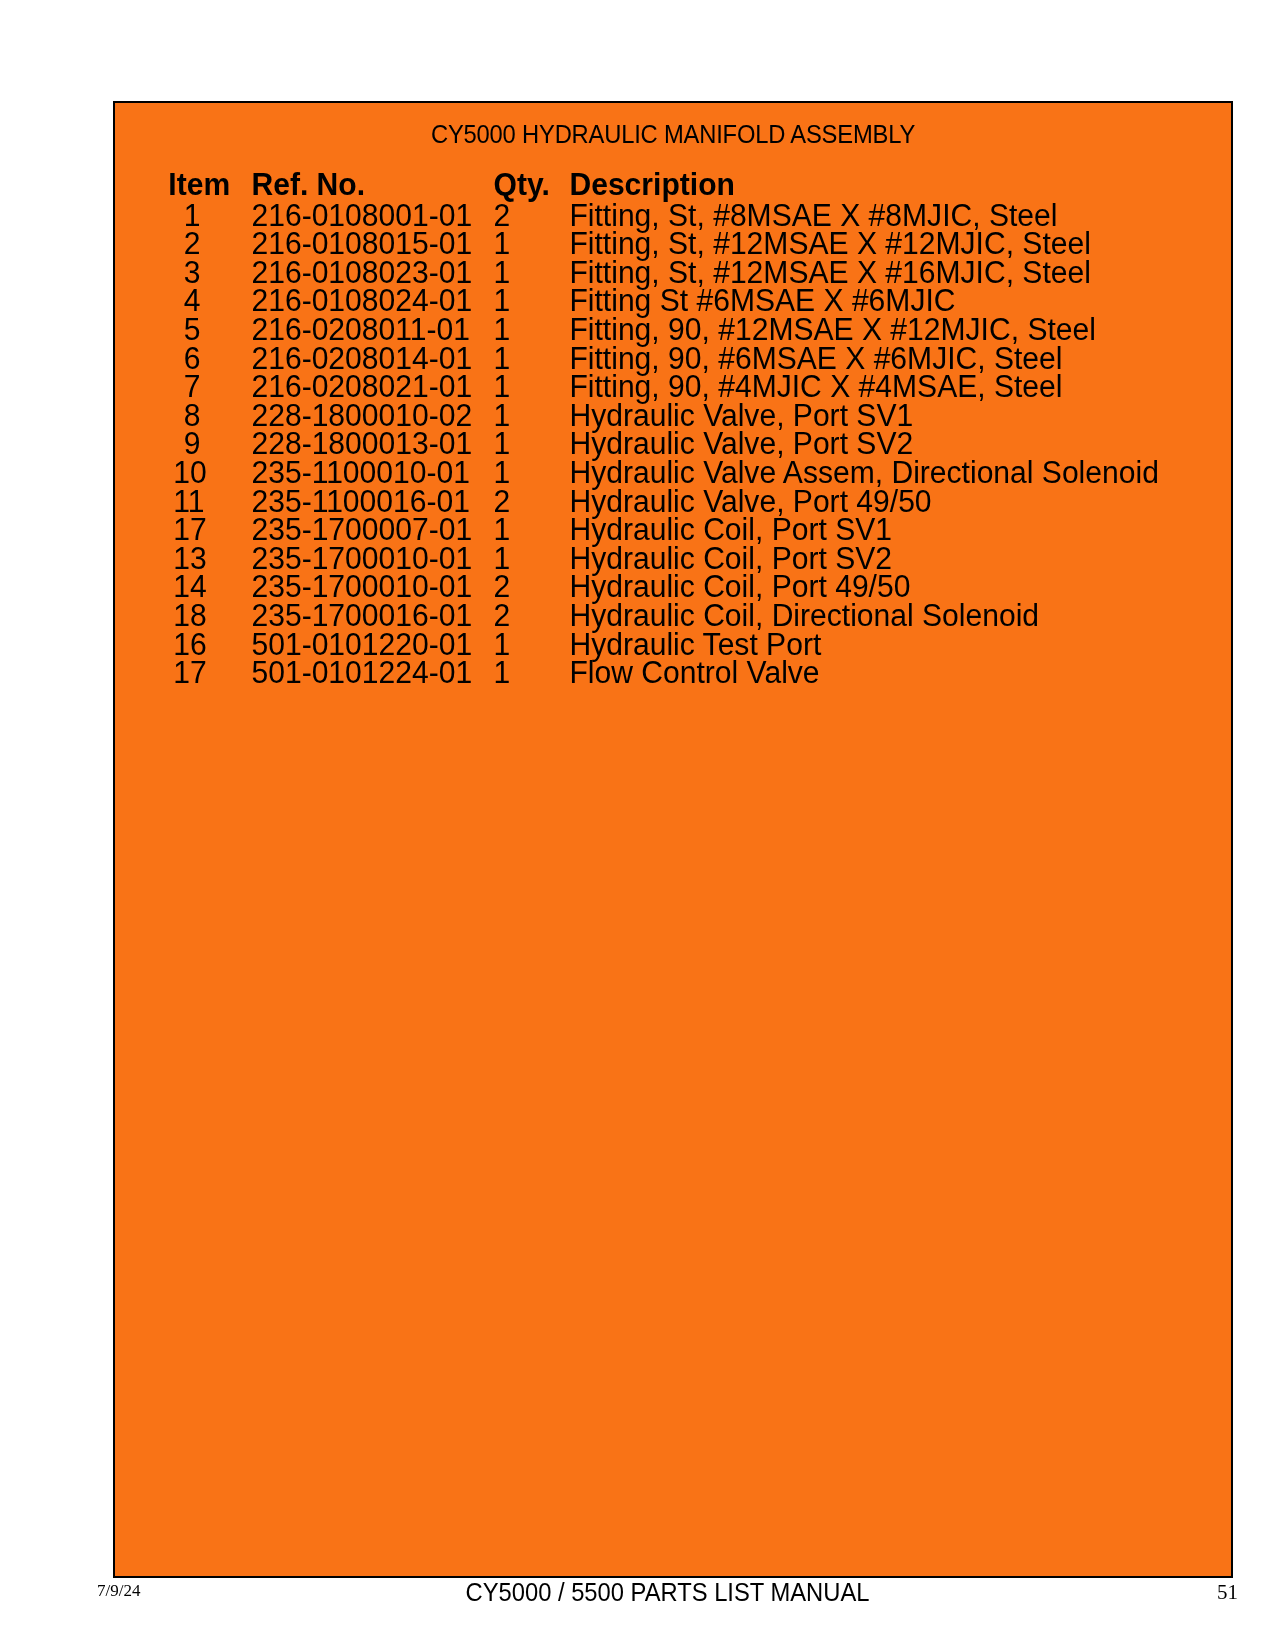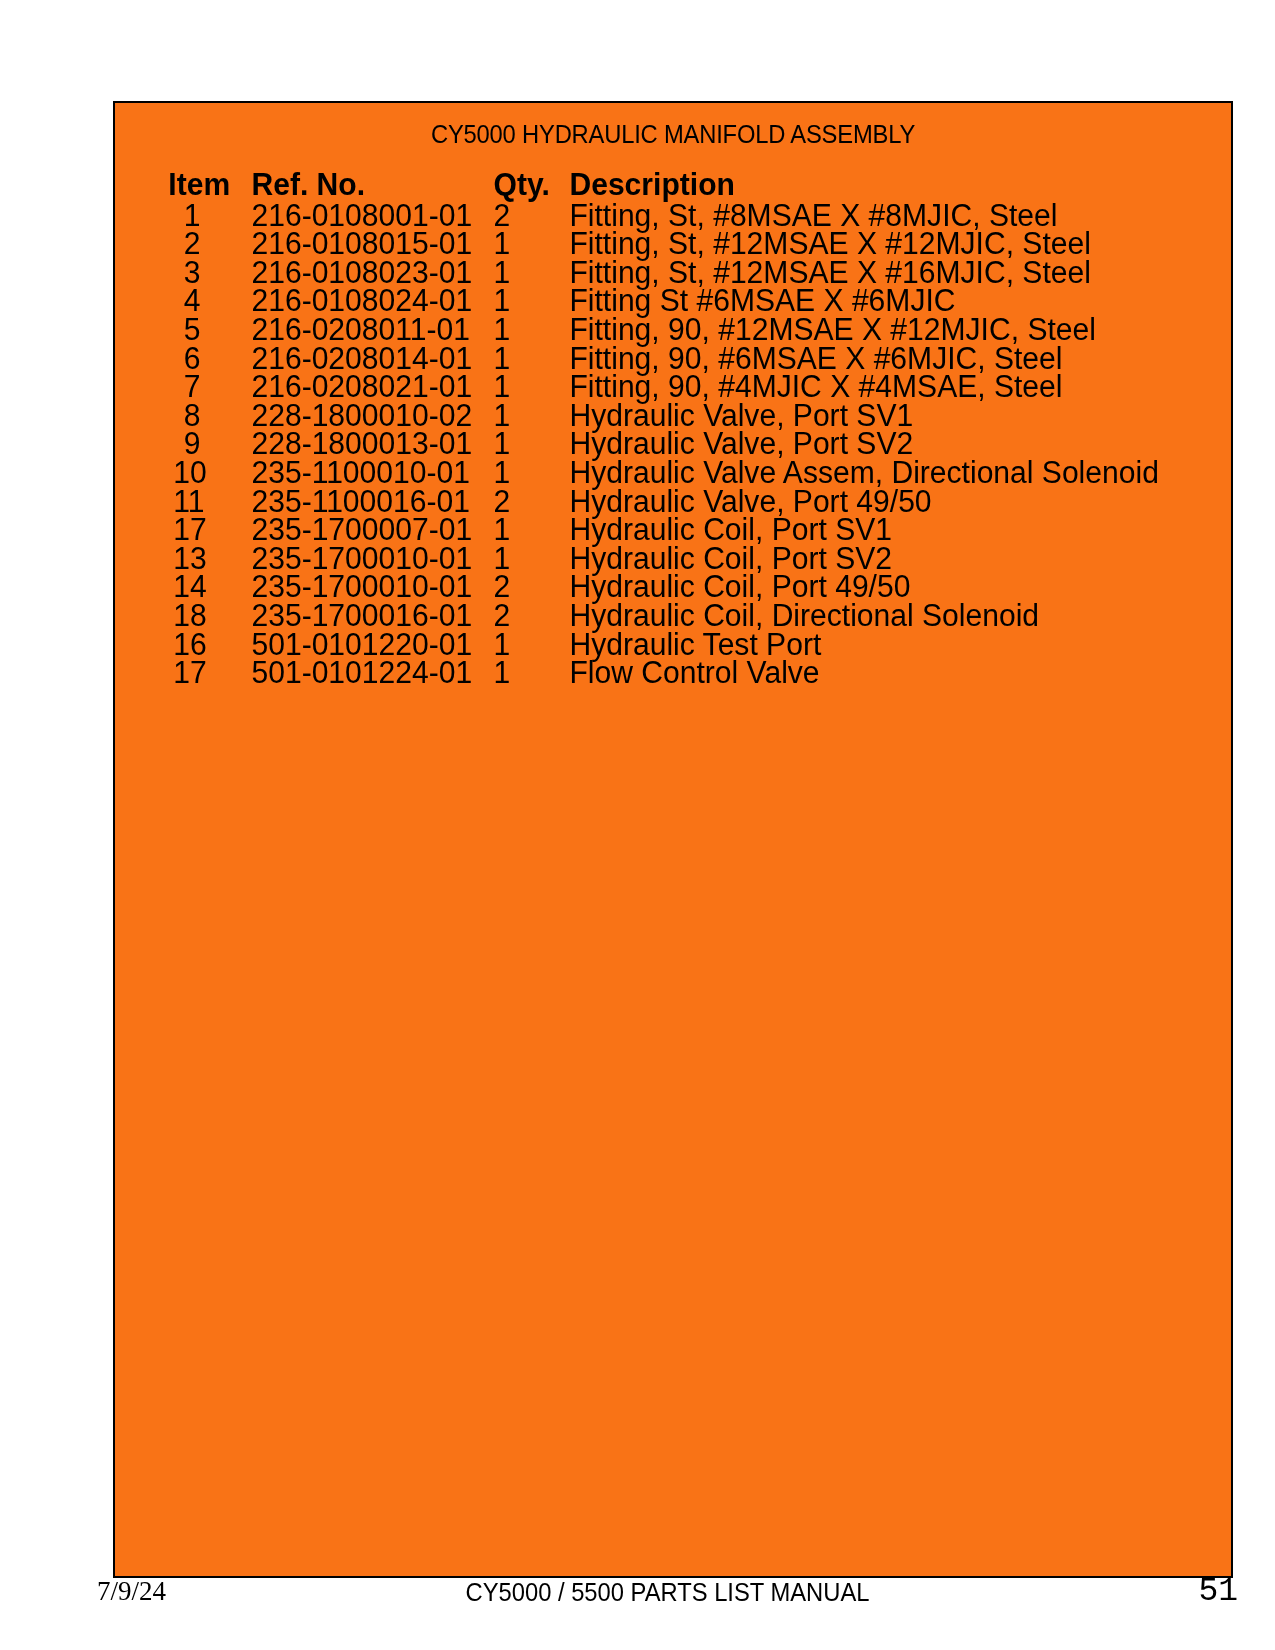--- a/index.html
+++ b/index.html
@@ -103,41 +103,41 @@
     left: 97px;
     top: 1574px;
     width: 1141px;
     height: 40px;
   }
   #footer-date {
     position: absolute;
     left: 0;
     top: 0;
     font-family: "Liberation Serif", serif;
-    font-size: 27px;
+    font-size: 17px;
     line-height: 34px;
   }
   #footer-title {
     position: absolute;
     left: 0;
     top: 1px;
     width: 100%;
     text-align: center;
     font-family: "Liberation Sans", sans-serif;
     font-size: 25px;
     line-height: 34px;
     transform: scaleX(0.95);
     transform-origin: center top;
   }
   #footer-page {
     position: absolute;
     right: 0;
     top: 1px;
-    font-family: Liberation Mono, monospace;
-    font-size: 33px;
+    font-family: Liberation Serif, serif;
+    font-size: 21px;
     line-height: 34px;
     text-align: right;
   }
 </style>
 </head>
 <body>
 
 <div id="content-box">
 
   <div id="doc-title">CY5000 HYDRAULIC MANIFOLD ASSEMBLY</div>

